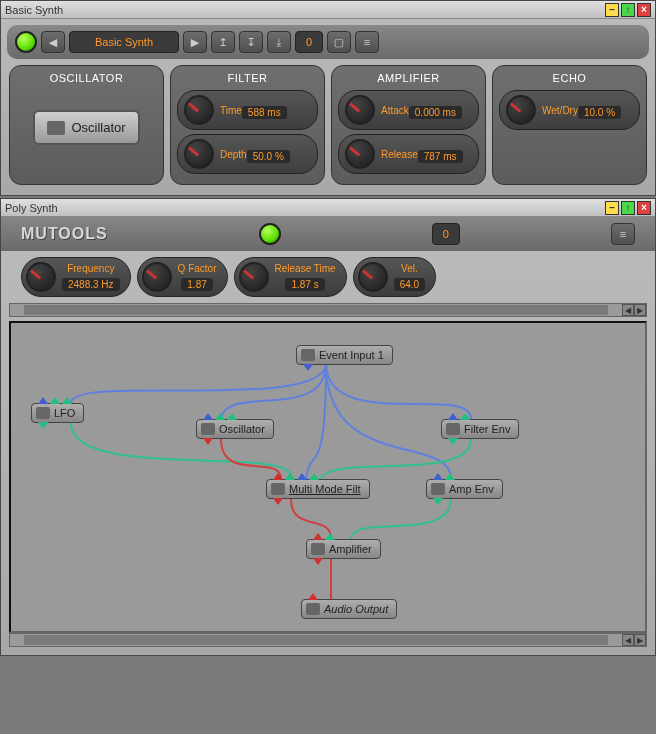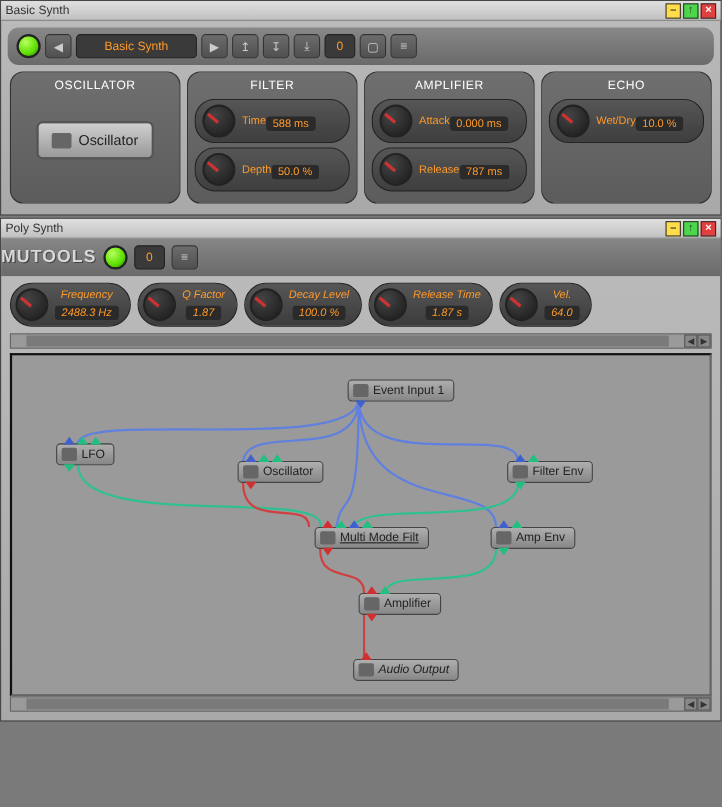--- a/index.html
+++ b/index.html
@@ -183,38 +183,38 @@
   background: #2a2a2a;
   border-radius: 3px;
   padding: 1px 6px;
   margin-top: 4px;
 }
 
 .poly-toolbar {
   display: flex;
   align-items: center;
   gap: 6px;
-  padding: 6px 0;
+  padding: 6px 20px;
   background: linear-gradient(#868686,#6a6a6a);
   border-radius: 0;
+  justify-content: space-between;
 }
 .brand {
   font-family: 'Arial Black', Arial;
   font-size: 16px;
   font-weight: bold;
   color: #d8d8d8;
   text-shadow: 1px 1px 0 #444;
   letter-spacing: 1px;
 }
 .poly-knobs {
   display: flex;
   gap: 6px;
-  padding: 6px 8px;
+  padding: 6px 20px;
   overflow: hidden;
-  font-style: italic;
 }
 .pknob-cell {
   display: flex;
   align-items: center;
   gap: 6px;
   background: linear-gradient(#565656,#3c3c3c);
   border: 1px solid #222;
   border-radius: 20px;
   padding: 4px 10px 4px 4px;
   flex-shrink: 0;
@@ -260,21 +260,20 @@
 .node {
   position: absolute;
   background: linear-gradient(#aeaeae,#878787);
   border: 1px solid #444;
   border-radius: 4px;
   padding: 3px 8px 3px 22px;
   font-size: 11px;
   color: #222;
   cursor: move;
   white-space: nowrap;
-  margin-left: 20px;
 }
 .node-icon {
   position: absolute;
   left: 4px;
   top: 3px;
   width: 14px;
   height: 12px;
   background: #666;
   border-radius: 2px;
 }
@@ -404,27 +403,20 @@
       <div class="pknob-labels">
         <div class="knob-label">Frequency</div>
         <div class="knob-value">2488.3 Hz</div>
       </div>
     </div>
     <div class="pknob-cell">
       <div class="knob"></div>
       <div class="pknob-labels">
         <div class="knob-label">Q Factor</div>
         <div class="knob-value">1.87</div>
-      </div>
-    </div>
-    <div class="pknob-cell">
-      <div class="knob"></div>
-      <div class="pknob-labels">
-        <div class="knob-label">Decay Level</div>
-        <div class="knob-value">100.0 %</div>
       </div>
     </div>
     <div class="pknob-cell">
       <div class="knob"></div>
       <div class="pknob-labels">
         <div class="knob-label">Release Time</div>
         <div class="knob-value">1.87 s</div>
       </div>
     </div>
     <div class="pknob-cell">

